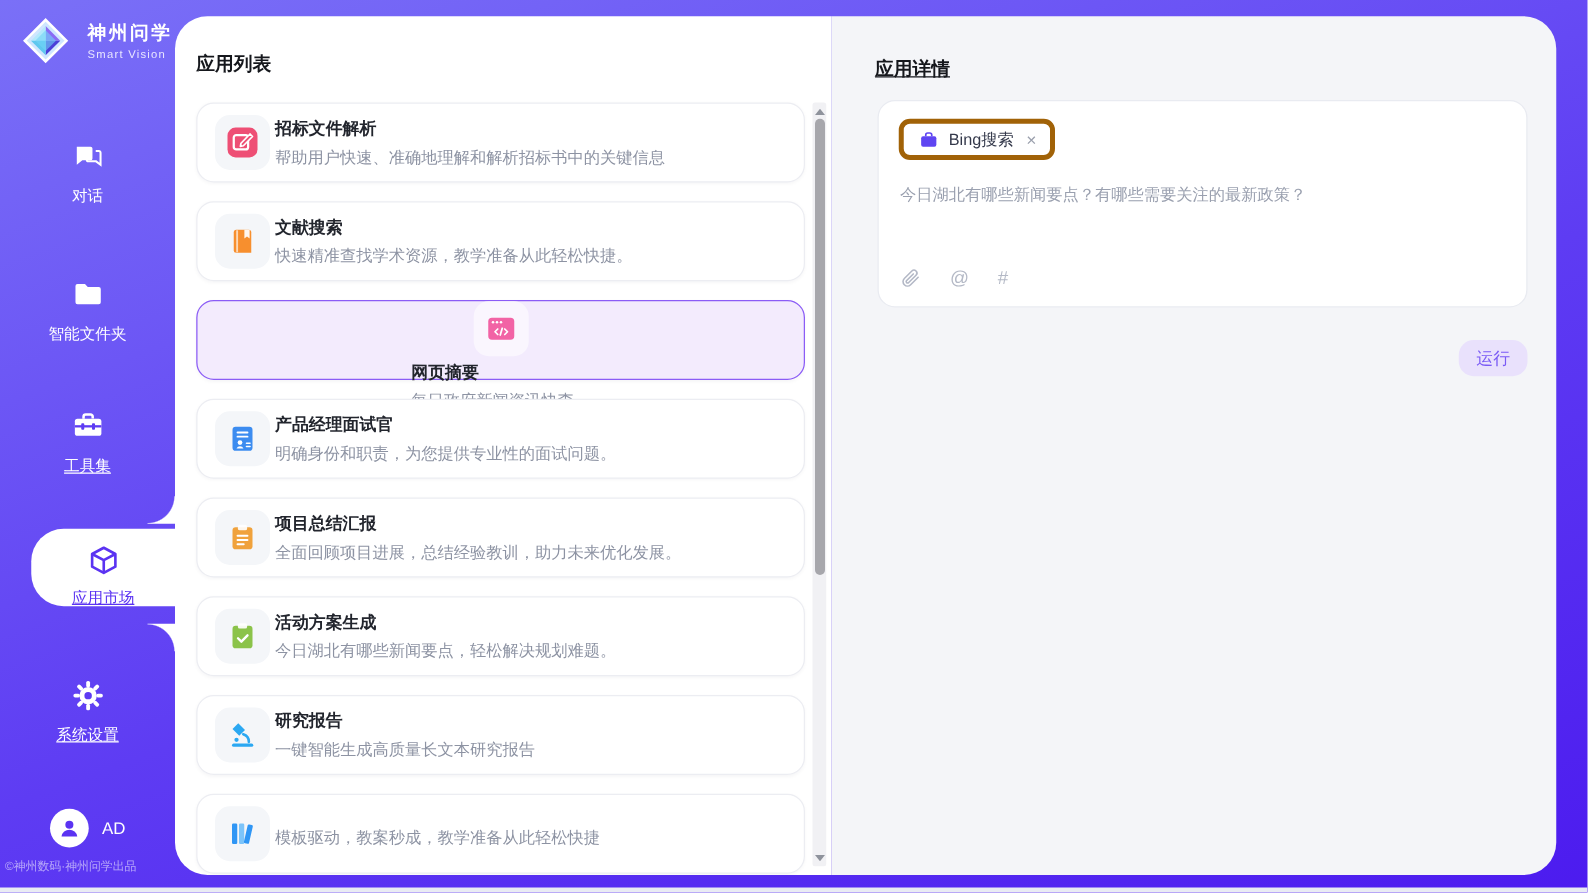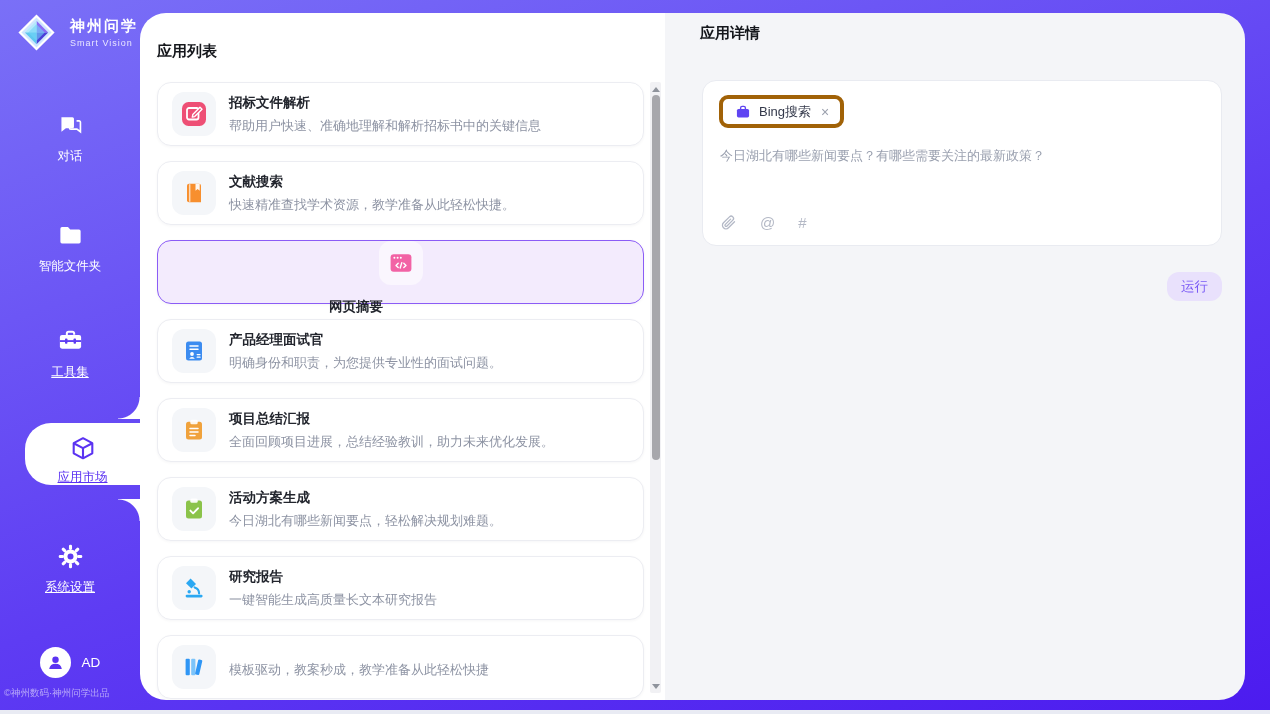--- a/index.html
+++ b/index.html
@@ -38,39 +38,39 @@
   .user-name { color:#fff; font-size:13.5px; }
   .copyright { position:absolute; top:687px; left:4px; width:136px; color:rgba(255,255,255,0.55); font-size:9.5px; white-space:nowrap; }
 
   
   .list-panel { position:absolute; left:140px; top:13px; width:525px; height:687px;
     background:#fff; border-radius:26px 0 0 26px; overflow:hidden; }
   .panel-title { font-size:15px; font-weight:bold; color:#15171c; }
   .list-title { position:absolute; top:29px; left:17px; }
   .cards { position:absolute; top:69px; left:17px; width:487px; display:flex; flex-direction:column; gap:15px; }
   .app-card { height:64px; flex:none; border:1px solid #ecedf2; border-radius:14px; background:#fff;
-    display:flex; align-items:center; padding:0 14px; gap:13px; cursor:pointer;
+    display:flex; align-items:center; padding:0 14px; gap:4px; cursor:pointer;
     box-shadow:0 1px 3px rgba(25,28,55,0.04); }
   .app-card.selected { background:#f3ebfd; border:1.5px solid #8b5cf6;flex-direction:column; }
   .tile { width:44px; height:44px; border-radius:12px; background:#f4f6f9; display:flex; align-items:center; justify-content:center; flex:none; }
   .app-card.selected .tile { background:#faf6fe; }
   .tile svg { width:26px; height:26px; }
   .app-name { font-size:13.5px; font-weight:bold; color:#22252d; }
   .app-desc { font-size:13px; color:#8d93a3; margin-top:5px; }
   .scrollbar { position:absolute; right:4px; top:69px; width:11px; height:611px; background:#f1f1f4; border-radius:2px; }
   .scroll-thumb { position:absolute; left:1.5px; top:13px; width:8px; height:365px; background:#a7a7ac; border-radius:4px; }
   .scroll-arrow { position:absolute; left:1.5px; width:8px; height:8px; display:flex; align-items:center; justify-content:center; }
   .arrow-up { top:3px; } .arrow-down { bottom:3px; }
   .tri-up { width:0; height:0; border-left:4px solid transparent; border-right:4px solid transparent; border-bottom:5px solid #8f939c; }
   .tri-down { width:0; height:0; border-left:4px solid transparent; border-right:4px solid transparent; border-top:5px solid #8f939c; }
 
   
   .detail-panel { position:absolute; left:665px; top:13px; width:580px; height:687px;
     background:#f4f5f8; border-radius:0 26px 26px 0; }
-  .detail-title { position:absolute; top:11px; left:35px; }
+  .detail-title { position:absolute; top:33px; left:35px;text-decoration:underline; }
   .detail-card { position:absolute; top:67px; left:37px; width:520px; height:166px;
     background:#fff; border:1px solid #e9ebf1; border-radius:14px; }
   .chip { position:absolute; top:14px; left:16px; height:33px; display:inline-flex; align-items:center; gap:8px;
     padding:0 11px 0 12px; border:4px solid #a16207; border-radius:9px; background:#fff; cursor:pointer; }
   .chip svg { width:16px; height:16px; }
   .chip-label { font-size:13px; color:#33384a; }
   .chip-close { font-size:14px; color:#9ba0ad; margin-left:2px; cursor:pointer; line-height:1; }
   .query { position:absolute; top:65px; left:17px; right:17px; font-size:13px; color:#9aa0af; line-height:1.5; }
   .input-icons { position:absolute; top:133px; left:17px; display:flex; gap:23px; align-items:center; }
   .input-icons svg { width:17px; height:17px; display:block; }

